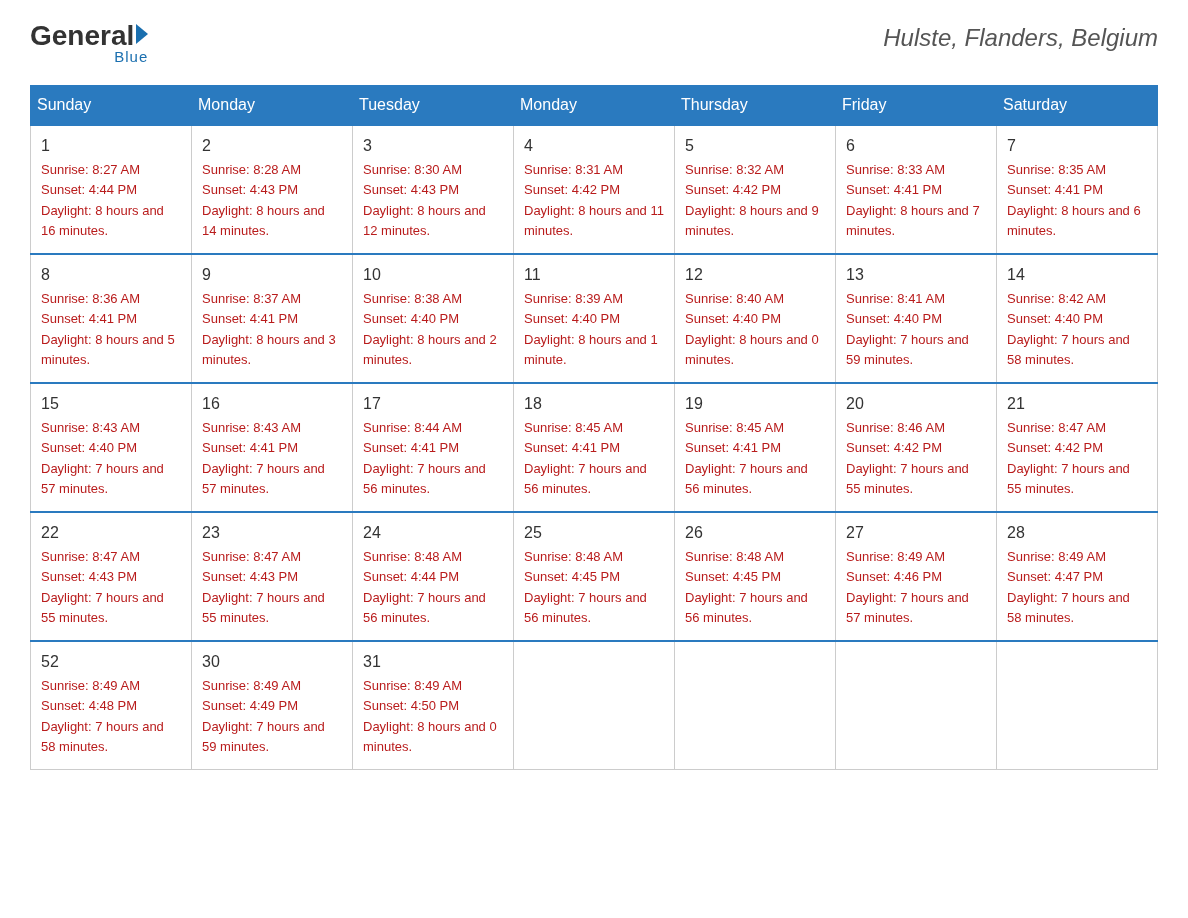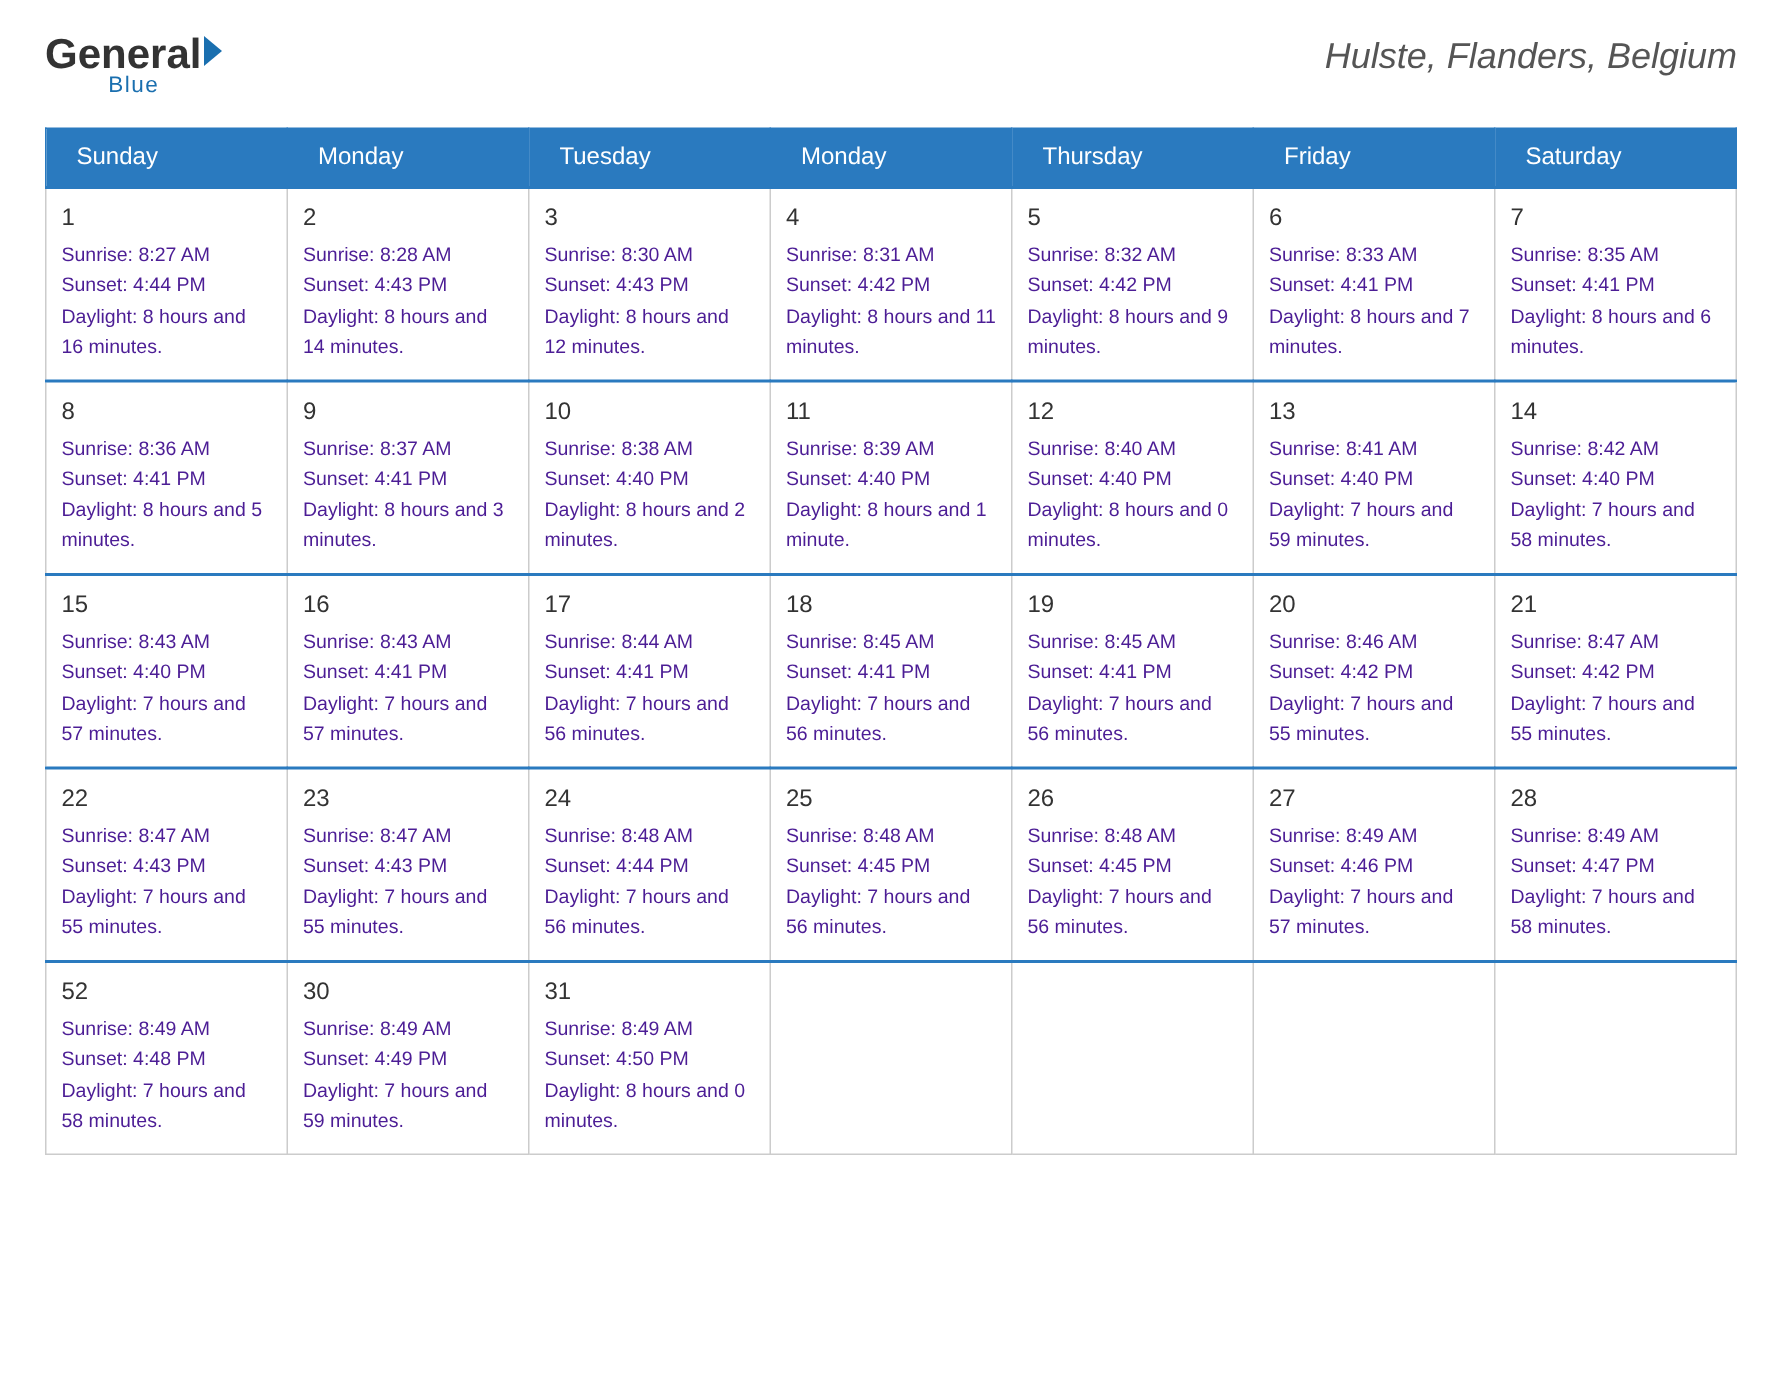--- a/index.html
+++ b/index.html
@@ -12,21 +12,21 @@
     }
     .header {
       display: flex;
       justify-content: space-between;
       align-items: flex-start;
       margin-bottom: 20px;
     }
     .logo {
       display: flex;
       flex-direction: column;
-      align-items: center;
+      align-items: flex-end;
     }
     .logo-text {
       display: flex;
       align-items: center;
       font-size: 28px;
       font-weight: bold;
       color: #333;
     }
     .logo-general { color: #333; }
     .logo-triangle {
@@ -61,21 +61,21 @@
       font-style: italic;
     }
     table {
       width: 100%;
       border-collapse: collapse;
       font-size: 13.5px;
     }
     thead tr th {
       background-color: #2a7abf;
       color: #ffffff;
-      padding: 10px 20px;
+      padding: 10px 6px;
       text-align: left;
       font-size: 16px;
       font-weight: normal;
       border: 1px solid #2a7abf;
     }
     tbody tr td {
       vertical-align: top;
       padding: 8px 10px 12px 10px;
       border: 1px solid #ccc;
       width: 14.28%;
@@ -87,21 +87,21 @@
     }
     .day-num {
       font-size: 16px;
       font-weight: normal;
       color: #333;
       display: block;
       margin-bottom: 2px;
     }
     .day-info {
       font-size: 13px;
-      color: #4c1d95;
+      color: #b91c1c;
       line-height: 1.55;
     }
   </style>
 </head>
 <body>
 
 <div class="header">
   <div class="logo">
     <div class="logo-text">
       <span class="logo-general">General</span>

